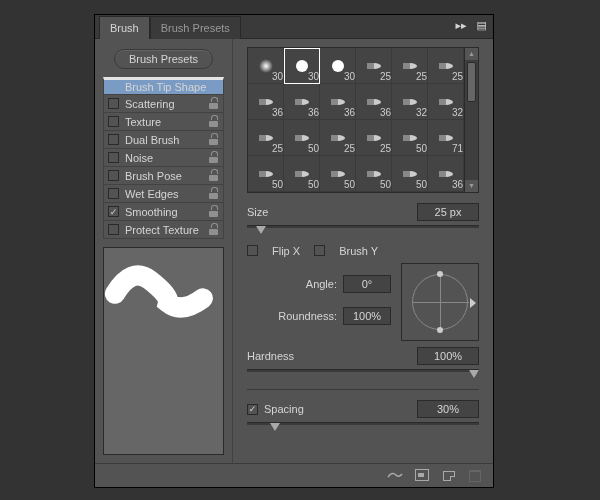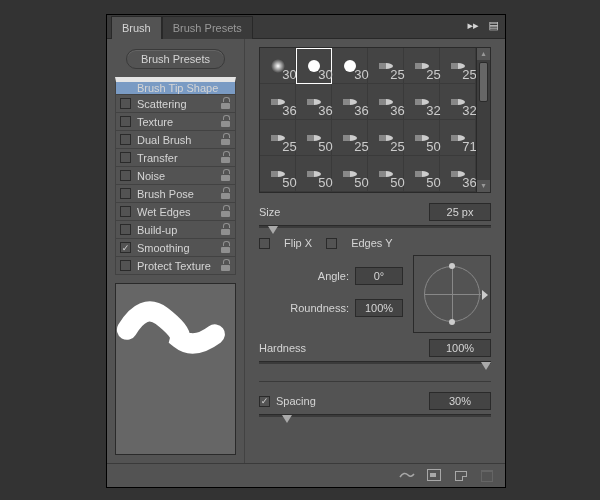--- a/index.html
+++ b/index.html
@@ -1,54 +1,54 @@
 <!DOCTYPE html>
 <html><head>
 <meta charset="utf-8">
 <style>
 * { box-sizing: border-box; margin: 0; padding: 0; font-family: Tahoma, Arial, sans-serif; font-size: 11px; color: #d5d5d5; }
 body { background: #333; width: 600px; height: 500px; overflow: hidden; }
-.panel { position: absolute; left: 106px; top: 14px; width: 400px; height: 474px; background: #535353; border: 1px solid #000; }
+.panel { position: absolute; left: 94px; top: 14px; width: 400px; height: 474px; background: #535353; border: 1px solid #000; }
 .tab-bar { height: 24px; background: #3a3a3a; display: flex; align-items: flex-end; border-bottom: 1px solid #282828; padding-left: 4px; position: relative; }
 .tab { padding: 5px 10px; background: #535353; border: 1px solid #282828; border-bottom: none; position: relative; top: 1px; cursor: pointer; }
 .tab.inactive { background: #3a3a3a; color: #999; }
 .tab-icons { position: absolute; right: 6px; top: 4px; display: flex; gap: 10px; color: #aaa; }
 .body { display: flex; height: calc(100% - 24px - 24px); }
 .left { width: 152px; padding: 8px; display: flex; flex-direction: column; border-right: 1px solid #424242;}
 .right { flex: 1; padding: 8px 14px 8px 14px; }
 .presets-btn { background: #535353; border: 1px solid #3a3a3a; border-radius: 10px; padding: 3px 14px; margin: 2px auto 8px; cursor: pointer; box-shadow: inset 0 1px 0 rgba(255,255,255,.1); }
 .option { height: 18px; display: flex; align-items: center; padding: 0 4px; border: 1px solid #424242; border-top: none; position: relative; }
-.option.first { border-top: 5px solid #e5e5e5; }
+.option.first { border-top: 3px solid #e5e5e5; }
 .option.sel { background: #7a9bc4; color: #fff; }
 .chk { width: 11px; height: 11px; border: 1px solid #2a2a2a; background: #535353; margin-right: 6px; display: inline-flex; align-items: center; justify-content: center; font-size: 9px; }
 .chk.on::after { content: "✓"; color: #d5d5d5; }
 .lock { position: absolute; right: 4px; top: 2px; width: 10px; height: 12px; opacity: .7; }
 .lock::before { content: ""; position: absolute; top: 0; left: 2px; width: 5px; height: 4px; border: 1px solid #aaa; border-bottom: none; border-radius: 3px 3px 0 0; }
 .lock::after { content: ""; position: absolute; bottom: 0; left: 0; width: 9px; height: 6px; background: #aaa; border-radius: 1px; }
 .preview { flex: 1; margin-top: 8px; border: 1px solid #2a2a2a; background: #666; position: relative; overflow: hidden; }
 .stroke { position: absolute; inset: 0; }
 .grid { border: 1px solid #2a2a2a; background: #444; height: 146px; display: flex; flex-direction: column; }
 .grid-rows { flex: 1; overflow: hidden; position: relative; }
 .row { display: flex; height: 36px; }
 .cell { width: 36px; height: 36px; display: flex; flex-direction: column; align-items: center; justify-content: center; border-right: 1px solid #3a3a3a; border-bottom: 1px solid #3a3a3a; position: relative; }
 .cell.sel { outline: 1px solid #fff; outline-offset: -1px; }
-.cell .num { font-size: 13px; color: #ccc; position: absolute; bottom: 1px; margin-left: 24px; }
+.cell .num { font-size: 10px; color: #ccc; position: absolute; bottom: 1px; margin-left: 24px; }
 .ico { width: 20px; height: 20px; display: block; }
 .scrollb { width: 14px; background: #3e3e3e; border-left: 1px solid #2a2a2a; display: flex; flex-direction: column; }
 .sbtn { height: 12px; background: #555; font-size: 8px; text-align: center; line-height: 12px; color: #999; }
 .strack { flex: 1; position: relative; }
 .sthumb { position: absolute; left: 2px; right: 2px; top: 2px; height: 40px; background: #666; border: 1px solid #2a2a2a; border-radius: 2px; }
 .grid-wrap { display: flex; }
 .lbl-row { display: flex; align-items: center; margin-top: 10px; height: 18px; }
 .lbl-row .lab { flex: 0 0 auto; }
 .val { width: 62px; height: 18px; background: #444; border: 1px solid #2a2a2a; text-align: center; line-height: 16px; margin-left: auto; }
 .slider { height: 14px; position: relative; margin-top: 2px; }
 .slider .track { position: absolute; left: 0; right: 0; top: 2px; height: 3px; background: #3a3a3a; border-top: 1px solid #2a2a2a; }
 .slider .thumb { position: absolute; top: 3px; width: 0; height: 0; border-left: 5px solid transparent; border-right: 5px solid transparent; border-top: 8px solid #aaa; }
-.flip-row { display: flex; gap: 14px; align-items: flex-end; margin-top: 0; }
+.flip-row { display: flex; gap: 14px; align-items: flex-start; margin-top: 8px; }
 .ibox { width: 11px; height: 11px; border: 1px solid #2a2a2a; background: #535353; display: inline-flex; align-items: center; justify-content: center; font-size: 9px; }
 .ibox.on::after { content: "✓"; }
 .angle-sec { display: flex; margin-top: 6px; }
 .angle-left { flex: 1; display: flex; flex-direction: column; gap: 14px; padding-top: 12px;}
 .ar { display: flex; align-items: center; justify-content: flex-end; gap: 6px; }
 .ar .val { width: 48px; margin-left: 0;}
 .compass { width: 78px; height: 78px; border: 1px solid #2a2a2a; margin-left: 10px; position: relative; }
 .circle { position: absolute; left: 10px; top: 10px; width: 56px; height: 56px; border: 1px solid #888; border-radius: 50%; }
 .cross1 { position: absolute; left: 38px; top: 11px; width: 1px; height: 56px; background: #888; }
 .cross2 { position: absolute; top: 38px; left: 11px; height: 1px; width: 56px; background: #888; }
@@ -94,41 +94,31 @@
             <span>Texture</span>
             <span class="lock"></span>
           </div>
           <div class="option">
             <span class="chk"></span>
             <span>Dual Brush</span>
             <span class="lock"></span>
           </div>
           <div class="option">
             <span class="chk"></span>
-            <span>Transfer</span>
-            <span class="lock"></span>
-          </div>
-          <div class="option">
-            <span class="chk"></span>
             <span>Noise</span>
             <span class="lock"></span>
           </div>
           <div class="option">
             <span class="chk"></span>
             <span>Brush Pose</span>
             <span class="lock"></span>
           </div>
           <div class="option">
             <span class="chk"></span>
             <span>Wet Edges</span>
-            <span class="lock"></span>
-          </div>
-          <div class="option">
-            <span class="chk"></span>
-            <span>Build-up</span>
             <span class="lock"></span>
           </div>
           <div class="option">
             <span class="chk on"></span>
             <span>Smoothing</span>
             <span class="lock"></span>
           </div>
           <div class="option">
             <span class="chk"></span>
             <span>Protect Texture</span>
@@ -342,21 +332,21 @@
       </div>
       <div class="slider">
         <div class="track"></div>
           <div class="thumb" id="size-thumb" style="left: 4%;"></div>
       </div>
 
       <div class="flip-row">
         <span class="ibox" id="flipx-box"></span>
         <span>Flip X</span>
         <span class="ibox" id="flipy-box"></span>
-        <span>Edges Y</span>
+        <span>Brush Y</span>
       </div>
 
       <div class="angle-sec">
         <div class="angle-left">
           <div class="ar">
             <span>Angle:</span>
             <span class="val">0°</span>
           </div>
           <div class="ar">
             <span>Roundness:</span>

